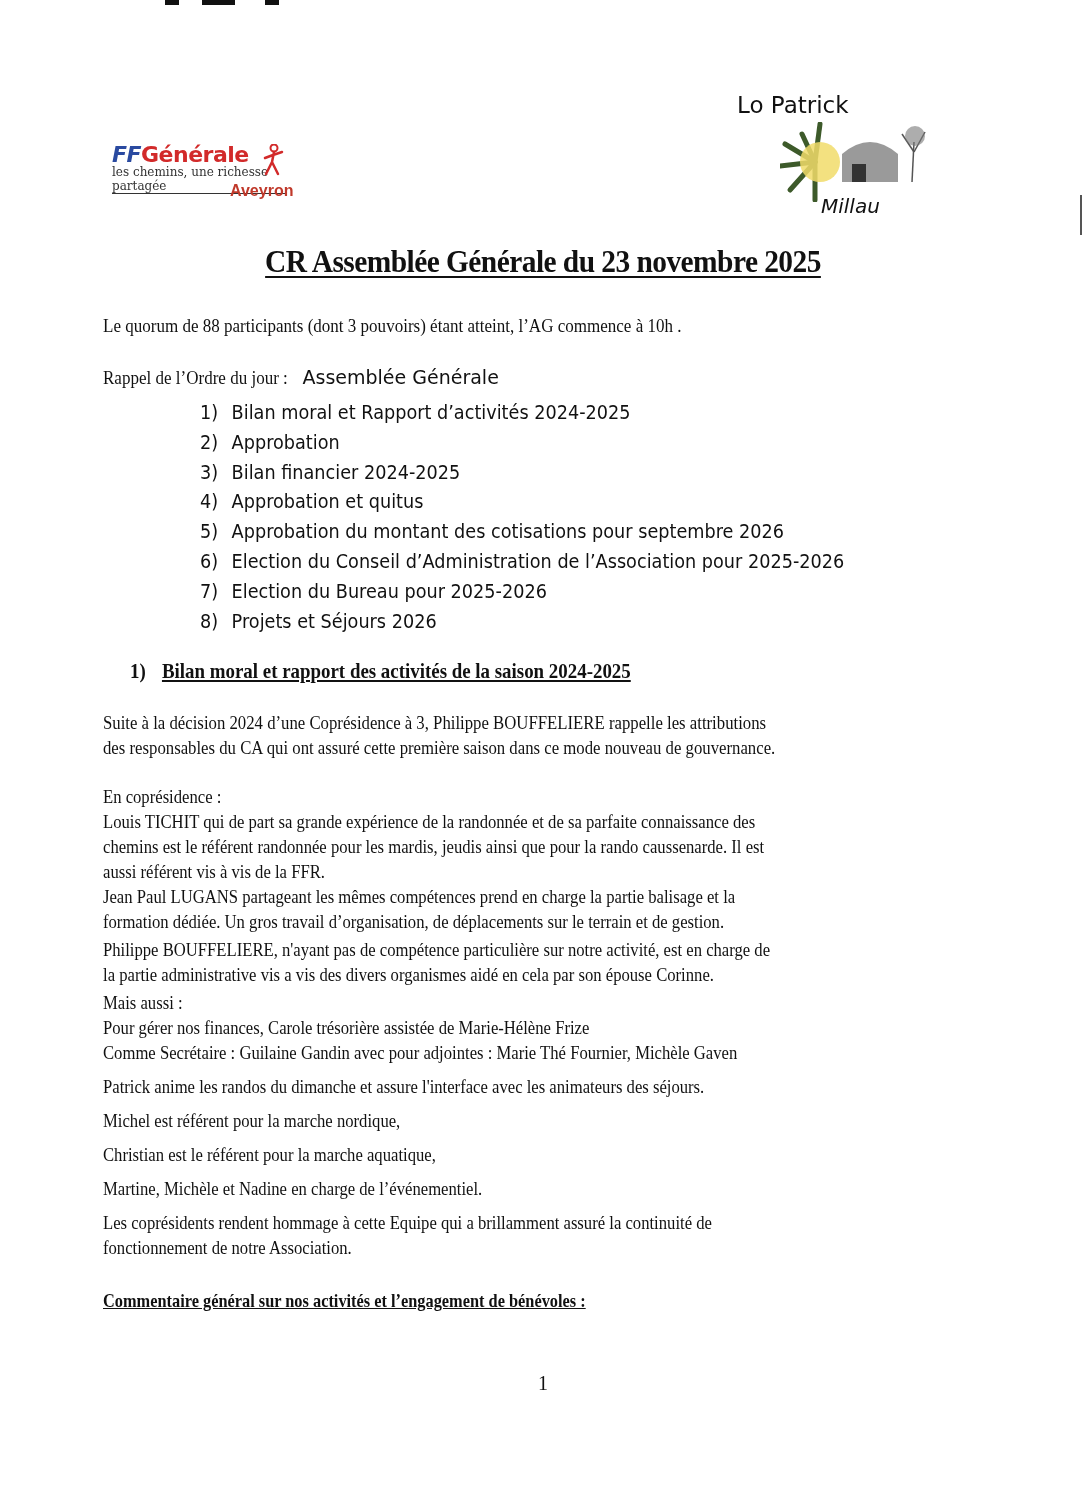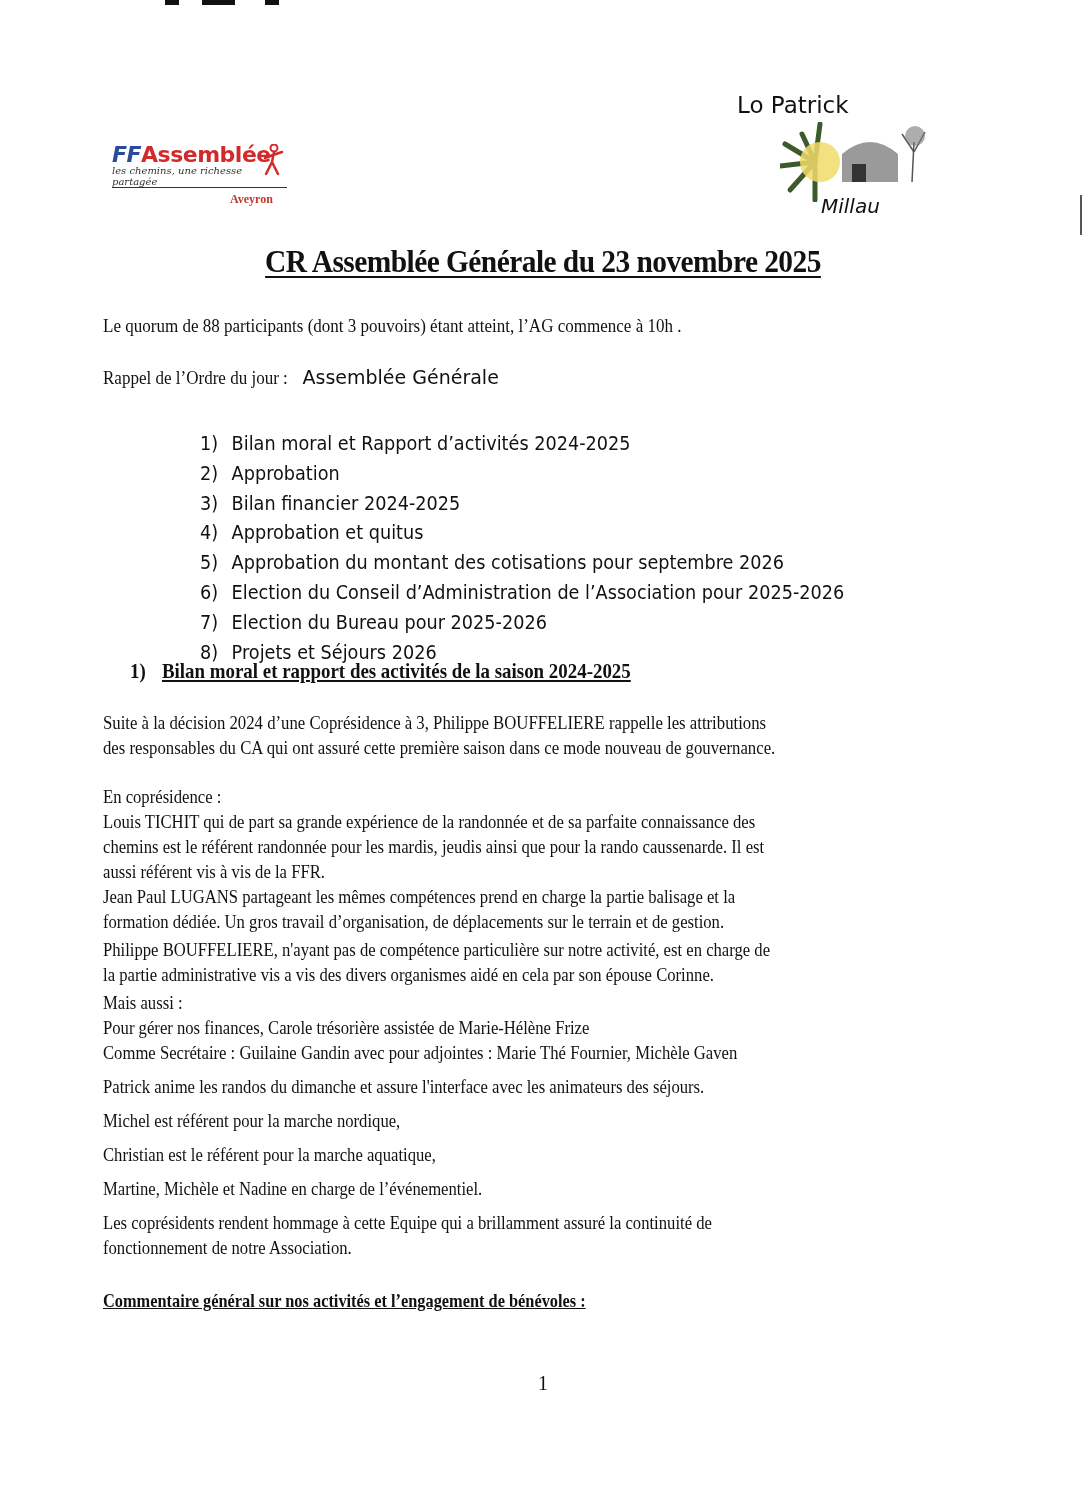--- a/index.html
+++ b/index.html
@@ -7,55 +7,55 @@
     width: 1086px; height: 1495px; position: relative; overflow: hidden;
     background: #ffffff; color: #111;
     font-family: "Liberation Serif", serif;
   }
   .scanmark { position: absolute; top: 0; height: 5px; background: #111; }
   .edge-mark { position: absolute; right: 4px; width: 2px; background: #555; }
   .logo-ffr { position: absolute; left: 112px; top: 142px; width: 175px; height: 60px; }
   .ffr-word { font-family: "DejaVu Sans", sans-serif; font-weight: bold; font-size: 22px; letter-spacing: -0.5px; }
   .ffr-ff { color: #2a4aa0; font-style: italic; }
   .ffr-rando { color: #d22a2a; }
-  .ffr-tag { font-family: "DejaVu Serif", serif; font-style: italic; font-size: 10px; color: #333; border-bottom: 1px solid #333; display: inline-block; margin-top: -2px; }
-  .ffr-ave { font-family: Liberation Serif, serif; font-weight: bold; font-size: 12px; color: #c0392b; position: absolute; left: 118px; top: 50px; }
+  .ffr-tag { font-family: "DejaVu Serif", serif; font-size: 12px; color: #333; border-bottom: 1px solid #333; display: inline-block; margin-top: -2px; }
+  .ffr-ave { font-family: Liberation Sans, sans-serif; font-weight: bold; font-size: 16px; color: #c0392b; position: absolute; left: 118px; top: 40px; }
   .ffr-walker { position: absolute; left: 150px; top: 2px; }
   .logo-bartas { position: absolute; left: 715px; top: 90px; width: 210px; height: 140px; }
   .bartas-title { position: absolute; left: 22px; top: 2px; font-family: "DejaVu Sans", sans-serif; font-size: 23px; color: #111; }
   .bartas-city { position: absolute; left: 106px; top: 104px; font-family: "DejaVu Sans", sans-serif; font-size: 20px; color: #111; font-style: italic; }
   .bartas-art { position: absolute; left: 65px; top: 32px; }
   .title {
     position: absolute; left: 0; width: 1086px; top: 243px; text-align: center;
     font-family: "Liberation Serif", serif; font-weight: bold; font-size: 32px;
     letter-spacing: -0.6px; transform: scaleX(0.92);
   }
   .title span { text-decoration: underline; text-decoration-thickness: 2px; text-underline-offset: 4px; }
   .txt { position: absolute; left: 103px; font-size: 18.5px; line-height: 22px; white-space: nowrap; transform-origin: left top; }
   .comic { font-family: "DejaVu Sans", sans-serif; font-size: 19px; }
-  .agenda { position: absolute; left: 200px; top: 398px; margin-top: 31px; }
+  .agenda { position: absolute; left: 200px; top: 398px; }
   .agenda-item { font-family: "DejaVu Sans", sans-serif; font-size: 19px; height: 29.8px; line-height: 29.8px; white-space: nowrap; transform: scaleX(0.93); transform-origin: left center; }
   .agenda-item .num { display: inline-block; width: 34px; }
   .sec-h { font-weight: bold; font-size: 21px; }
   .sec-h .n { margin-right: 18px; }
   .sec-h .u { text-decoration: underline; }
   .sub-h { font-weight: bold; font-size: 19px; text-decoration: underline; }
   .pagenum { position: absolute; top: 1372px; left: 0; width: 1086px; text-align: center; font-size: 20px; }
 </style>
 </head>
 <body>
 
 <div class="scanmark" style="left:165px;width:14px;"></div>
 <div class="scanmark" style="left:202px;width:33px;"></div>
 <div class="scanmark" style="left:265px;width:14px;"></div>
 <div class="edge-mark" style="top:195px;height:40px;"></div>
 
 <div class="logo-ffr">
   <div class="ffr-word">
-    <span class="ffr-ff">FF</span><span class="ffr-rando">Assemblée</span>
+    <span class="ffr-ff">FF</span><span class="ffr-rando">Générale</span>
   </div>
   <div class="ffr-tag">les chemins, une richesse partagée</div>
   <div class="ffr-ave">Aveyron</div>
   <svg class="ffr-walker" width="22" height="32" viewBox="0 0 22 32">
     <circle cx="12" cy="4" r="3.5" fill="none" stroke="#d22a2a" stroke-width="2"></circle>
     <path d="M12 8 L10 18 L4 30 M10 18 L16 30 M11 11 L3 14 M11 11 L20 8" fill="none" stroke="#d22a2a" stroke-width="2.5" stroke-linecap="round"></path>
   </svg>
 </div>
 
 <div class="logo-bartas">

